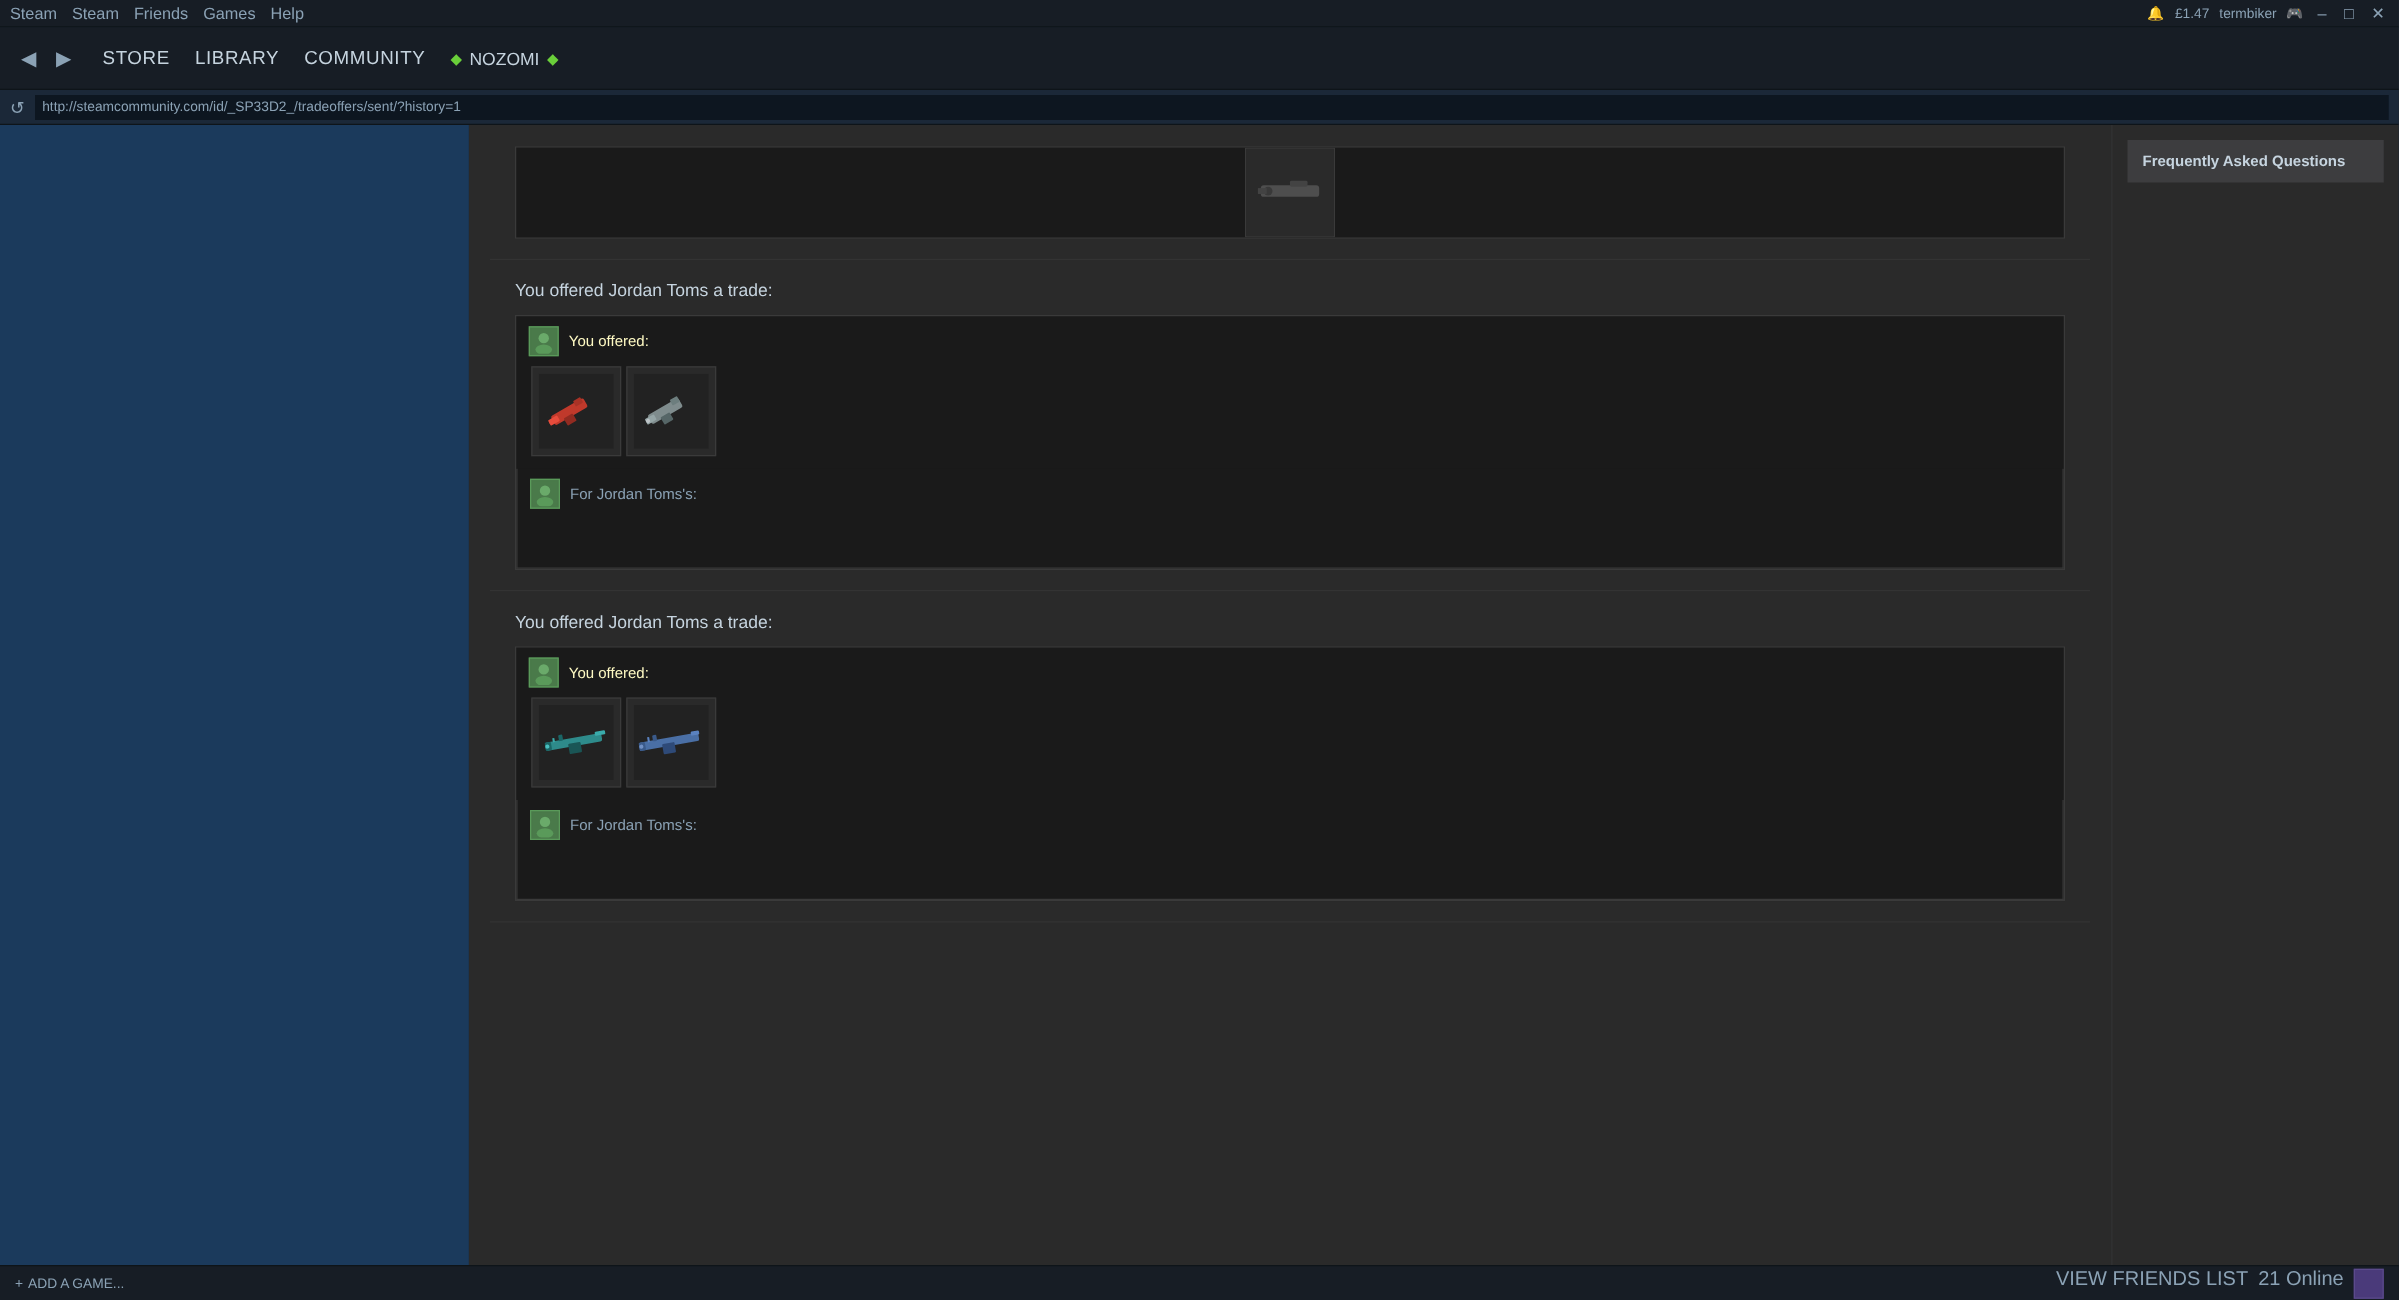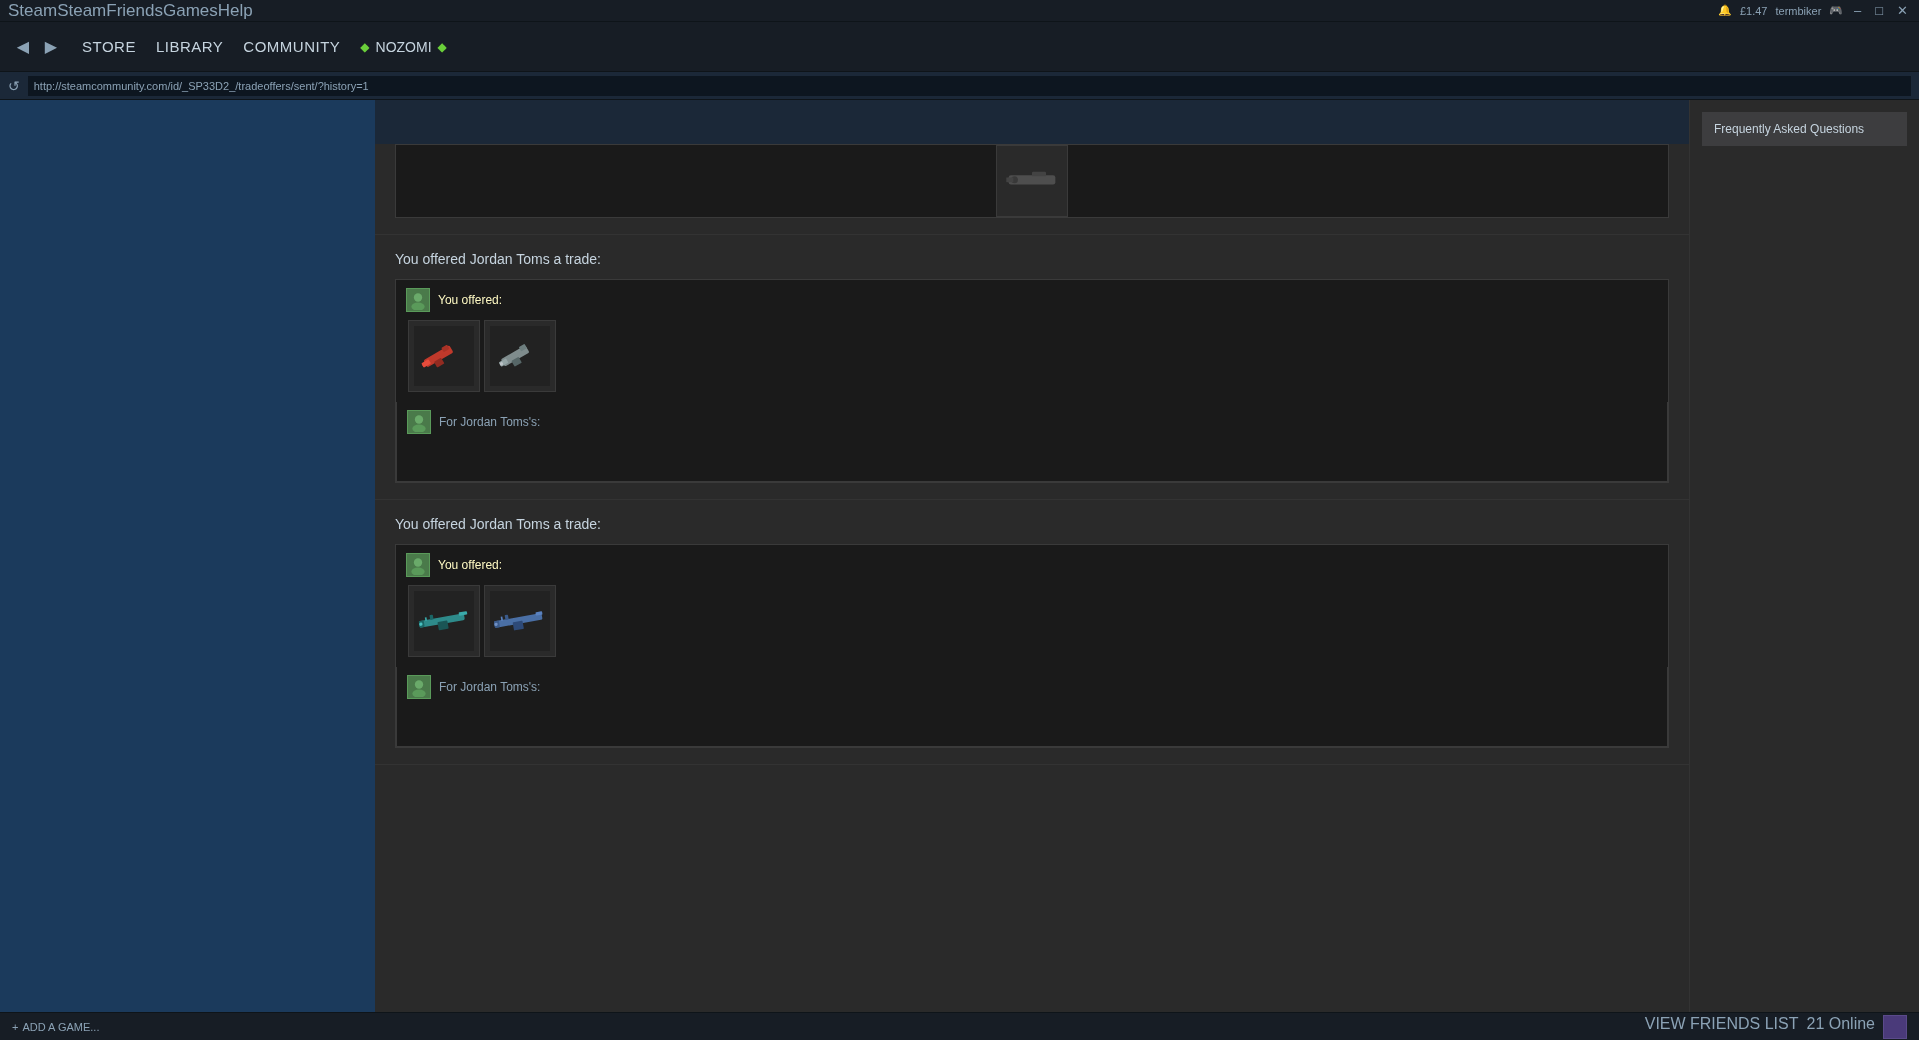--- a/index.html
+++ b/index.html
@@ -18,22 +18,22 @@
       display: flex;
       align-items: center;
       justify-content: space-between;
       background: #171d25;
       height: 22px;
       padding: 0 8px;
       border-bottom: 1px solid #0e1419;
     }
     .title-bar-left {
       display: flex;
-      gap: 0;
-      font-size: 17px;
+      gap: 12px;
+      font-size: 13px;
       color: #8ba2b5;
     }
     .title-bar-right {
       display: flex;
       align-items: center;
       gap: 8px;
       font-size: 11px;
       color: #8ba2b5;
     }
     .title-bar-btn {
@@ -133,22 +133,21 @@
       background: #1b3a5c;
       flex-shrink: 0;
       position: relative;
     }
 
     
     .center-content {
       flex: 1;
       background: #2a2a2a;
       overflow-y: auto;
-      padding: 0;
-      margin-top: 44px;
+      padding: 17px;
     }
     .center-content::-webkit-scrollbar {
       width: 8px;
     }
     .center-content::-webkit-scrollbar-track {
       background: #1b2838;
     }
     .center-content::-webkit-scrollbar-thumb {
       background: #4a6a8a;
     }
@@ -160,20 +159,21 @@
       flex-shrink: 0;
       border-left: 1px solid #333;
       padding: 12px;
     }
     .faq-box {
       background: #3d3d3f;
       padding: 10px 12px;
       font-size: 12px;
       color: #c6d4df;
       cursor: pointer;
+      font-weight: bold;
     }
 
     
     .trade-section {
       padding: 16px 20px;
       border-bottom: 1px solid #333;
     }
     .trade-title {
       font-size: 14px;
       color: #c6d4df;

